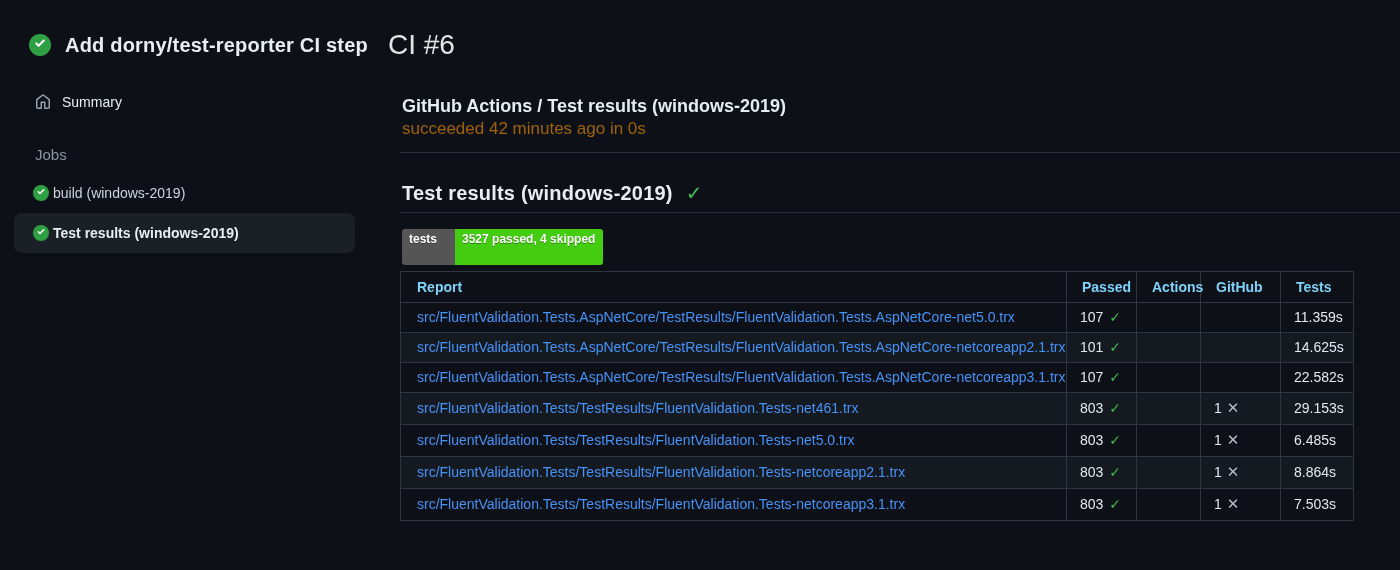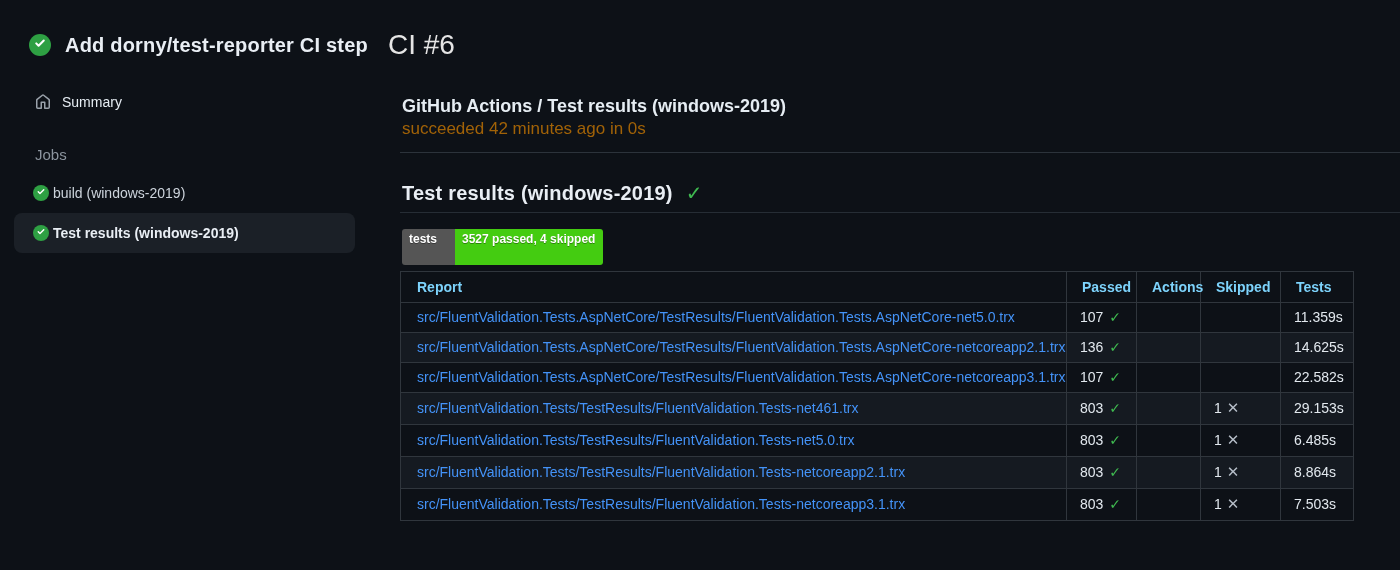--- a/index.html
+++ b/index.html
@@ -134,21 +134,21 @@
         <col style="width:70px">
         <col style="width:64px">
         <col style="width:80px">
         <col style="width:73px">
     </colgroup>
     <thead>
       <tr>
         <th class="col-report">Report</th>
         <th class="num">Passed</th>
         <th class="num">Actions</th>
-        <th class="num">Skipped</th>
+        <th class="num">GitHub</th>
         <th class="num">Tests</th>
       </tr>
     </thead>
     <tbody>
         <tr>
     <td class="col-report">
       <a href="#" class="report-link">src/FluentValidation.Tests.AspNetCore/TestResults/FluentValidation.Tests.AspNetCore-net5.0.trx</a>
     </td>
     <td class="num">
       <span class="cnt">107</span><span class="mark mark-check">✓</span>
@@ -159,21 +159,21 @@
     <td class="num">
       <span class="cnt"></span>
     </td>
     <td class="num">11.359s</td>
   </tr>
         <tr>
     <td class="col-report">
       <a href="#" class="report-link">src/FluentValidation.Tests.AspNetCore/TestResults/FluentValidation.Tests.AspNetCore-netcoreapp2.1.trx</a>
     </td>
     <td class="num">
-      <span class="cnt">136</span><span class="mark mark-check">✓</span>
+      <span class="cnt">101</span><span class="mark mark-check">✓</span>
     </td>
     <td class="num">
       <span class="cnt"></span>
     </td>
     <td class="num">
       <span class="cnt"></span>
     </td>
     <td class="num">14.625s</td>
   </tr>
         <tr>

